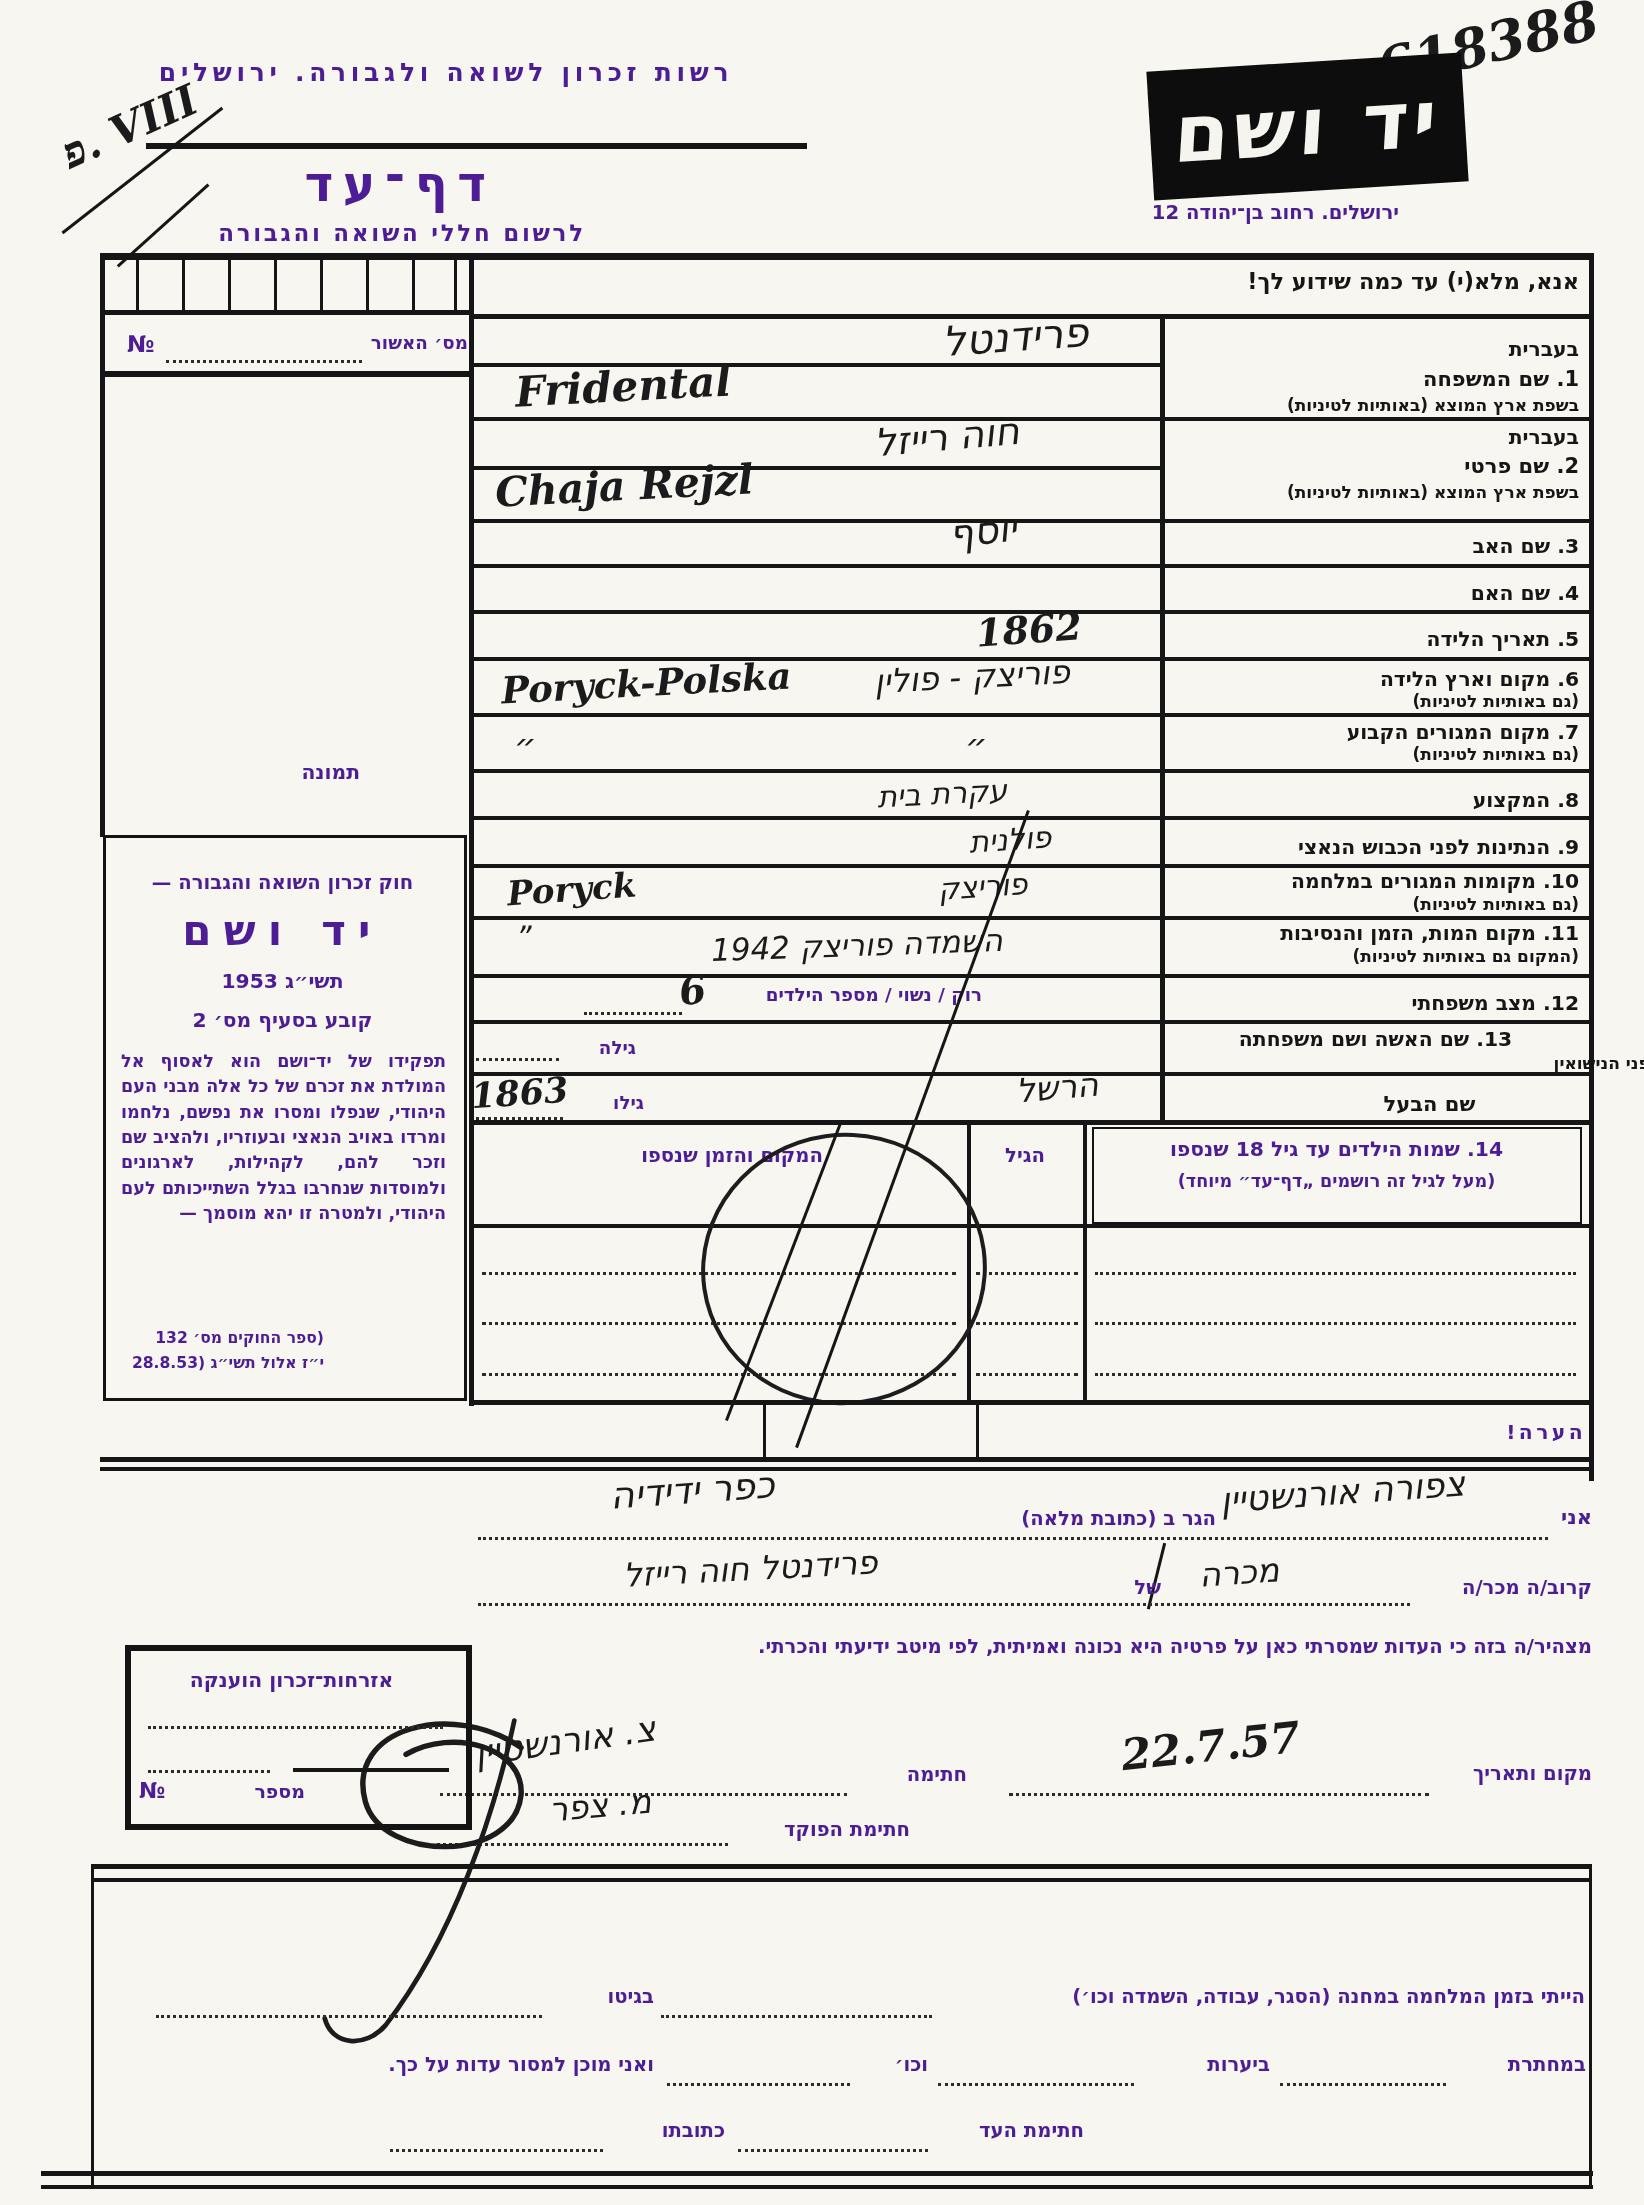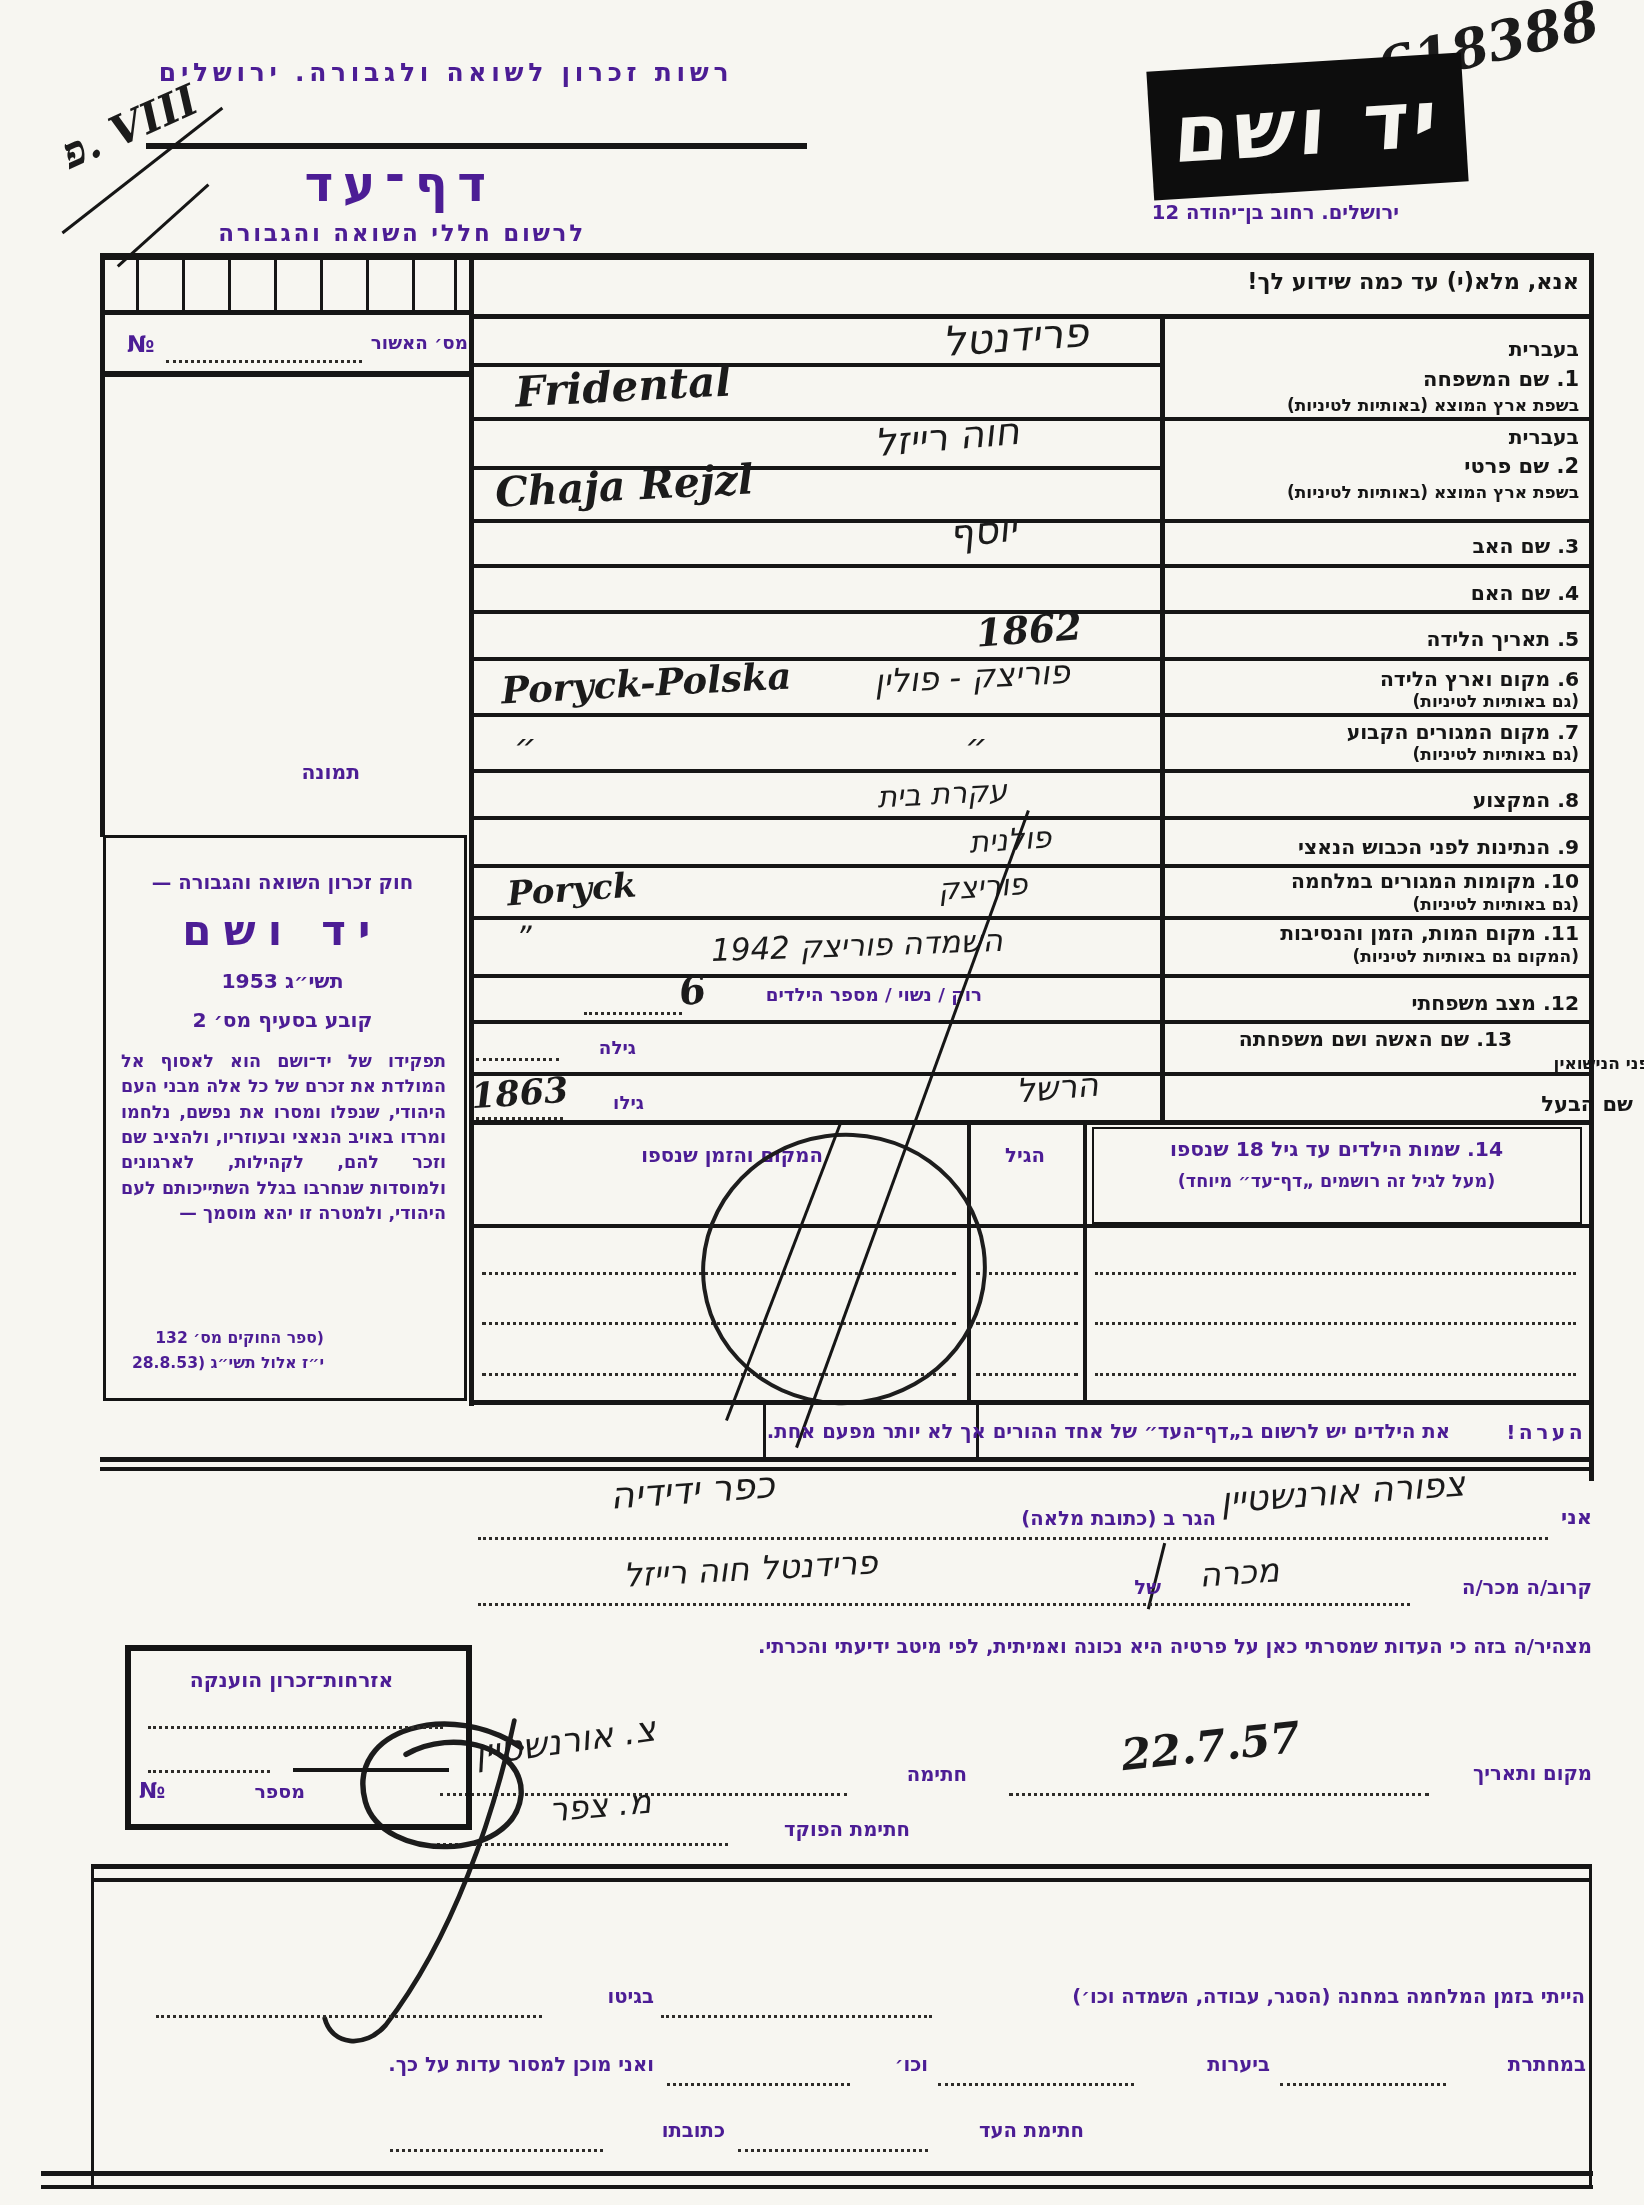--- a/index.html
+++ b/index.html
@@ -108,21 +108,21 @@
   <div class="rlab" style="top:744px;font-size:17px;">(גם באותיות לטיניות)</div>
   <div class="rlab" style="top:788px;font-size:20.3px;">8. המקצוע</div>
   <div class="rlab" style="top:835px;font-size:20.3px;">9. הנתינות לפני הכבוש הנאצי</div>
   <div class="rlab" style="top:869px;font-size:20.3px;">10. מקומות המגורים במלחמה</div>
   <div class="rlab" style="top:894px;font-size:17px;">(גם באותיות לטיניות)</div>
   <div class="rlab" style="top:921px;font-size:20.3px;">11. מקום המות, הזמן והנסיבות</div>
   <div class="rlab" style="top:946px;font-size:17px;">(המקום גם באותיות לטיניות)</div>
   <div class="rlab" style="top:991px;font-size:20.3px;">12. מצב משפחתי</div>
   <div class="rlab" style="top:1027px;font-size:20.3px;text-align:center;">13. שם האשה ושם משפחתה</div>
   <div class="rlab" style="top:1053px;font-size:17px;padding-left:81px;">לפני הנישואין</div>
-  <div class="rlab" style="top:1092px;font-size:21px;padding-left:54px;">שם הבעל</div>
+  <div class="rlab" style="top:1092px;font-size:21px;padding-left:54px;text-align:center;">שם הבעל</div>
 
   <div class="hw" style="left:942px;top:313px;font-size:41px;transform:rotate(-4deg);">פרידנטל</div>
   <div class="hwl" style="left:515px;top:362px;font-size:42px;transform:rotate(-3deg);">Fridental</div>
   <div class="hw" style="left:874px;top:415px;font-size:38px;transform:rotate(-5deg);">חוה רייזל</div>
   <div class="hwl" style="left:495px;top:462px;font-size:41px;transform:rotate(-3deg);">Chaja Rejzl</div>
   <div class="hw" style="left:949px;top:509px;font-size:38px;transform:rotate(-6deg);">יוסף</div>
   <div class="hwl" style="left:976px;top:607px;font-size:38px;transform:rotate(-4deg);">1862</div>
   <div class="hwl" style="left:501px;top:661px;font-size:37px;transform:rotate(-3deg);">Poryck-Polska</div>
   <div class="hw" style="left:874px;top:657px;font-size:33px;transform:rotate(-3deg);">פוריצק - פולין</div>
   <div class="hw" style="left:514px;top:726px;font-size:35px;">״</div>
@@ -167,21 +167,20 @@
   <div class="dotl" style="left:1095px;top:1373px;width:481px;"></div>
 
   <div class="scrib" style="left:701px;top:1133px;width:278px;height:264px;transform:rotate(-8deg);"></div>
   <div class="rule" style="left:1027px;top:810px;width:2.7px;height:678px;transform:rotate(20deg);transform-origin:top left;"></div>
   <div class="rule" style="left:839px;top:1123px;width:2.7px;height:318px;transform:rotate(21deg);transform-origin:top left;"></div>
 
   <div class="rule" style="left:471px;top:1400px;width:1121px;height:5.4px;"></div>
   <div class="vline" style="left:763px;top:1400px;height:58px;width:3.4px;"></div>
   <div class="vline" style="left:976px;top:1400px;height:58px;width:3.4px;"></div>
   <div class="lbl" style="left:1457px;top:1420px;width:129px;font-size:20.3px;letter-spacing:3.4px;">הערה!</div>
-  <div class="lbl" style="left:488px;top:1420px;width:962px;font-size:19.6px;text-align:right;">את הילדים יש לרשום ב„דף־העד״ של אחד ההורים אך לא יותר מפעם אחת.</div>
   <div class="rule" style="left:100px;top:1457px;width:1494px;height:4.7px;"></div>
   <div class="rule" style="left:100px;top:1467px;width:1494px;height:4.1px;"></div>
 
   <div class="lbl" style="left:1545px;top:1505px;width:47px;font-size:21px;">אני</div>
   <div class="hw" style="left:1220px;top:1472px;font-size:35px;transform:rotate(-4deg);">צפורה אורנשטיין</div>
   <div class="lbl" style="left:962px;top:1507px;width:254px;font-size:19.6px;">הגר ב (כתובת מלאה)</div>
   <div class="hw" style="left:610px;top:1469px;font-size:37px;transform:rotate(-4deg);">כפר ידידיה</div>
   <div class="dotl" style="left:478px;top:1537px;width:1070px;"></div>
 
   <div class="lbl" style="left:1402px;top:1576px;width:190px;font-size:19.6px;">קרוב/ה מכר/ה</div>

